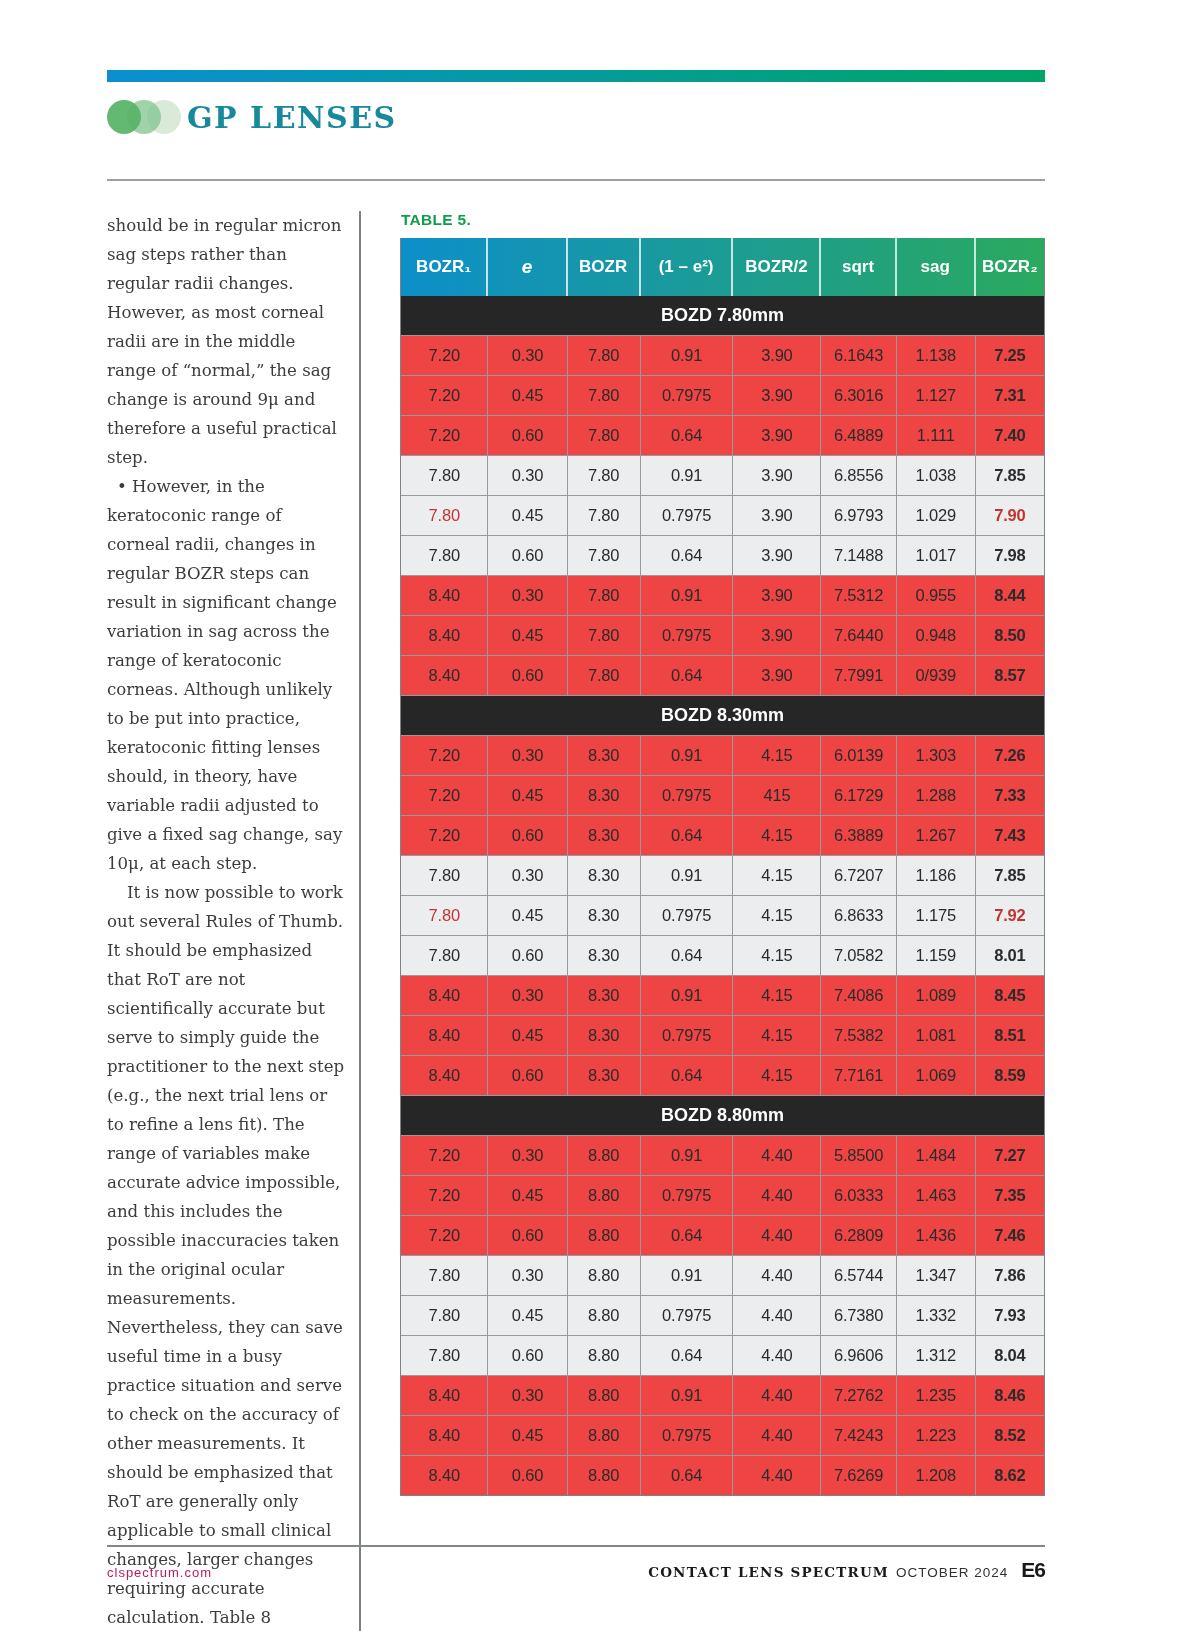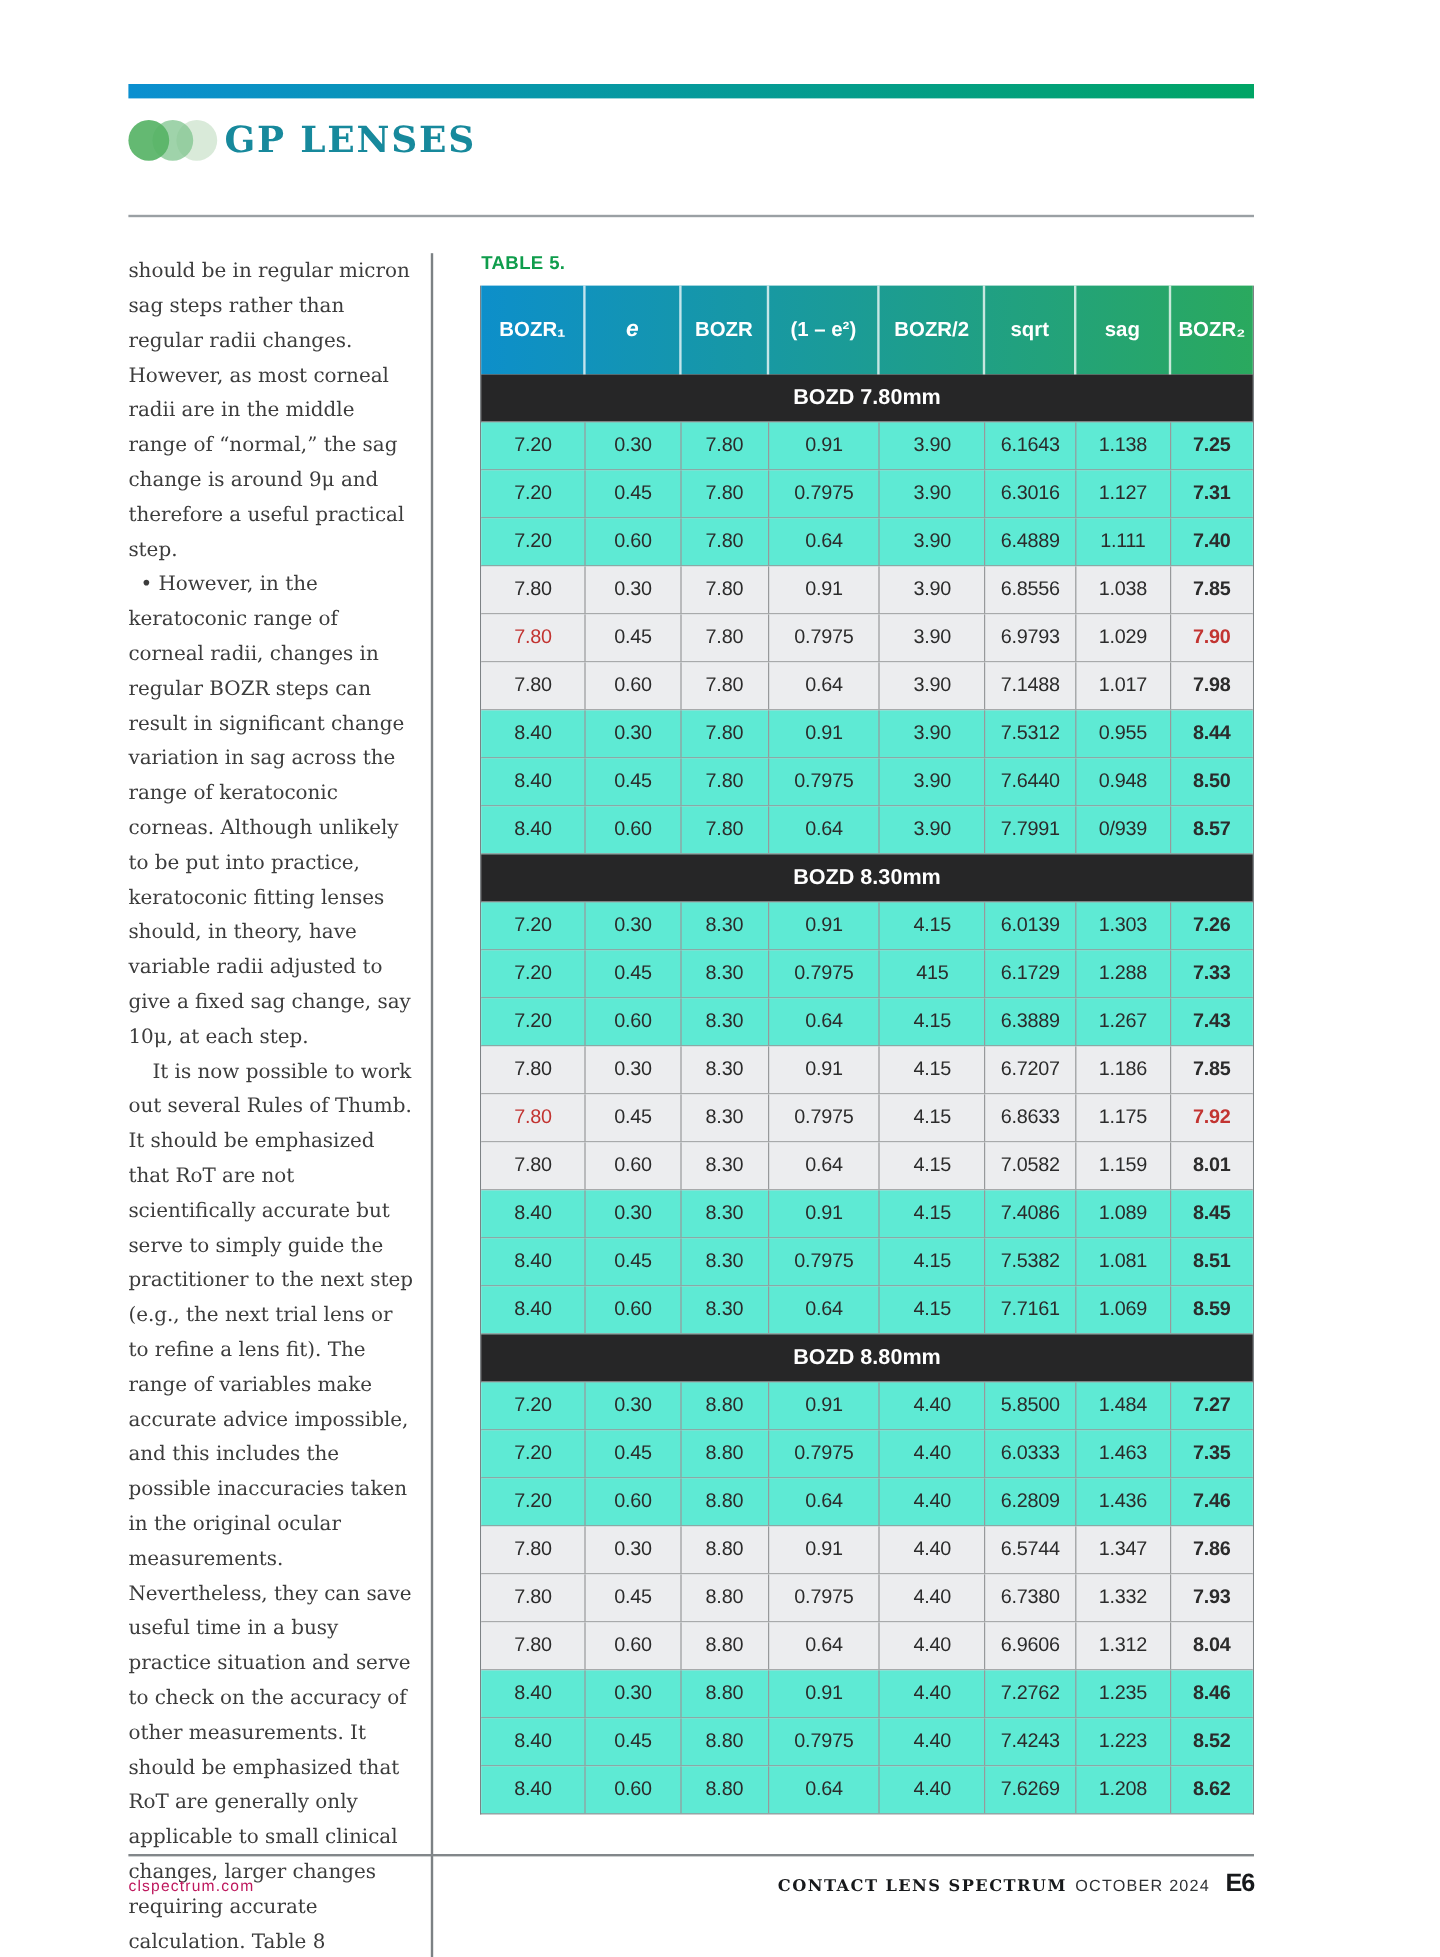--- a/index.html
+++ b/index.html
@@ -35,29 +35,29 @@
   .cls-badge{color:var(--cls-green,#7dc487);font-weight:bold;font-size:12px;letter-spacing:.5px;}
   .continued{text-align:right;font-size:10.5px;letter-spacing:.6px;color:#4d5154;margin-top:8px;
     padding-right:4px;}
   .continued b{color:#232629;}
 
   
   .table-label{font-size:15.5px;font-weight:bold;color:var(--label-green,#0f9d4c);
     letter-spacing:.3px;margin:0 0 9px 1px;}
   .tbl{--cols:13.6% 12.3% 11.4% 14.4% 13.7% 11.7% 12.3% 10.6%;
     border:1px solid #7d8285;border-top:none;}
-  .hdr{display:grid;grid-template-columns:var(--cols);height:74px;
+  .hdr{display:grid;grid-template-columns:var(--cols);height:58px;
     background:linear-gradient(90deg,var(--hdr-blue,#0d8fca),var(--hdr-green,#2aa95e));}
   .hdr>div{display:flex;align-items:center;justify-content:center;color:#fff;font-weight:bold;
     font-size:17px;border-right:2px solid rgba(255,255,255,.75);}
   .hdr>div:last-child{border-right:none;}
   .hdr>div:nth-child(2){font-style:italic;font-size:19px;}
   .sec{height:39px;background:var(--section-dark,#262627);color:#fff;font-weight:bold;font-size:18px;
     display:flex;align-items:center;justify-content:center;border-bottom:1px solid #97999b;}
-  .row{display:grid;grid-template-columns:var(--cols);height:39px;background:#5eead4;
+  .row{display:grid;grid-template-columns:var(--cols);height:39px;background:#ef4444;
     border-bottom:1px solid #97999b;}
   .row:last-child{border-bottom:none;}
   .row.shaded{background:var(--shade,#ecedef);}
   .row>div{display:flex;align-items:center;justify-content:center;font-size:16.5px;color:#2b2b2b;
     border-right:1px solid #97999b;letter-spacing:-.2px;}
   .row>div:last-child{border-right:none;font-weight:bold;}
   .row>div.red{color:var(--red,#c23431);}
 
   
   .footer-rule{border:none;border-top:2px solid #82878a;position:absolute;left:107px;top:1537px;width:938px;}

